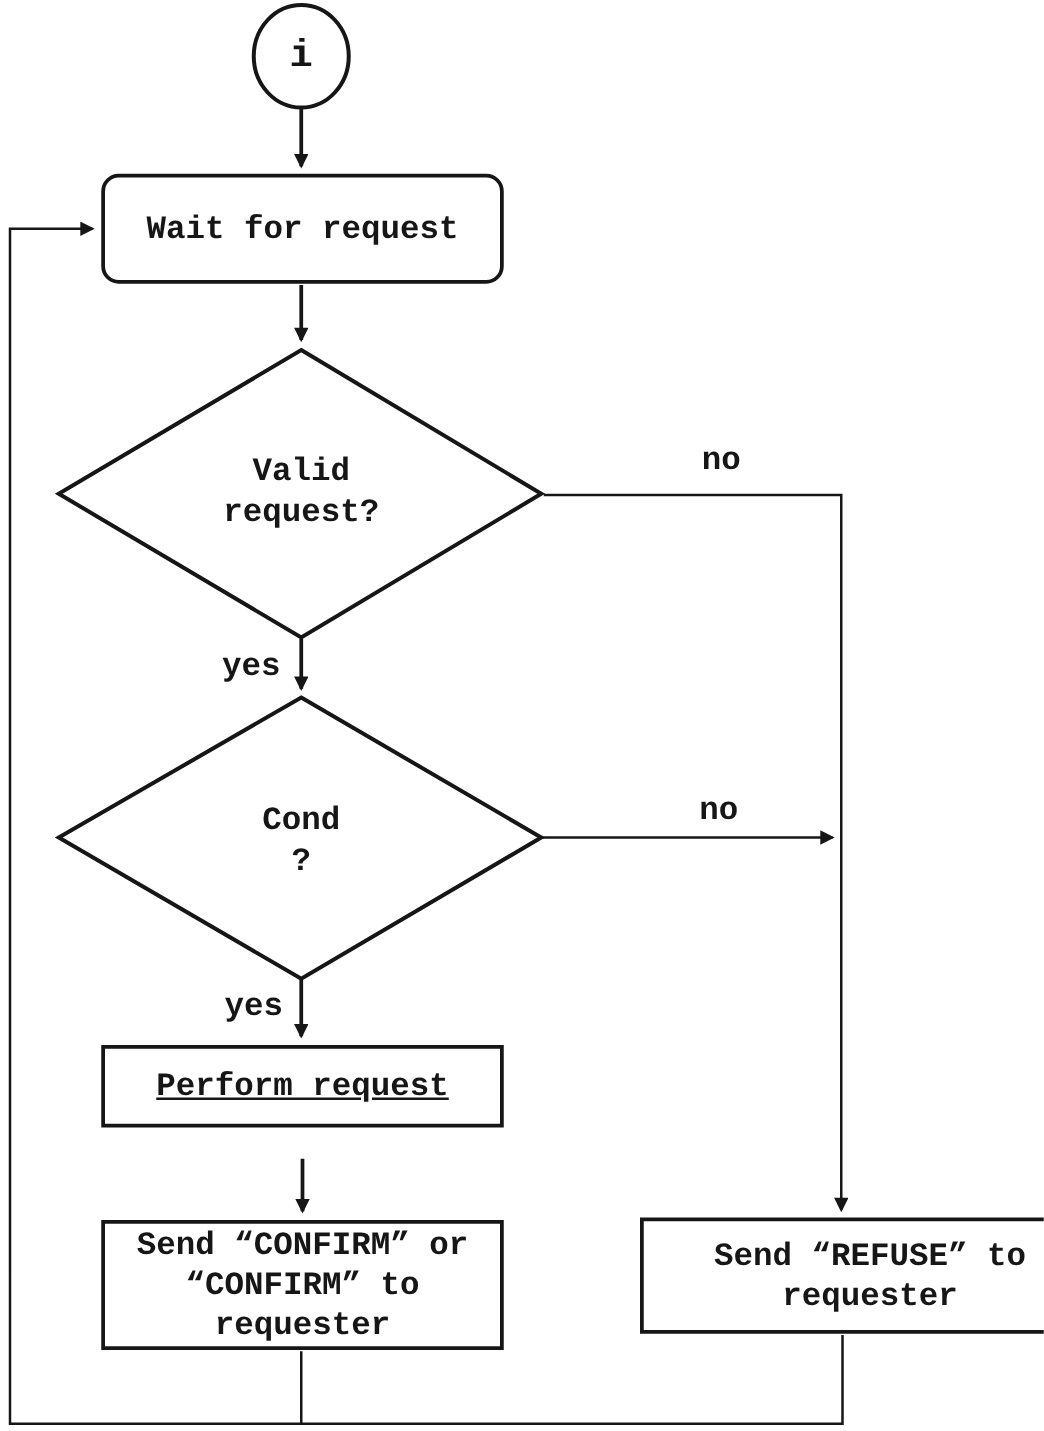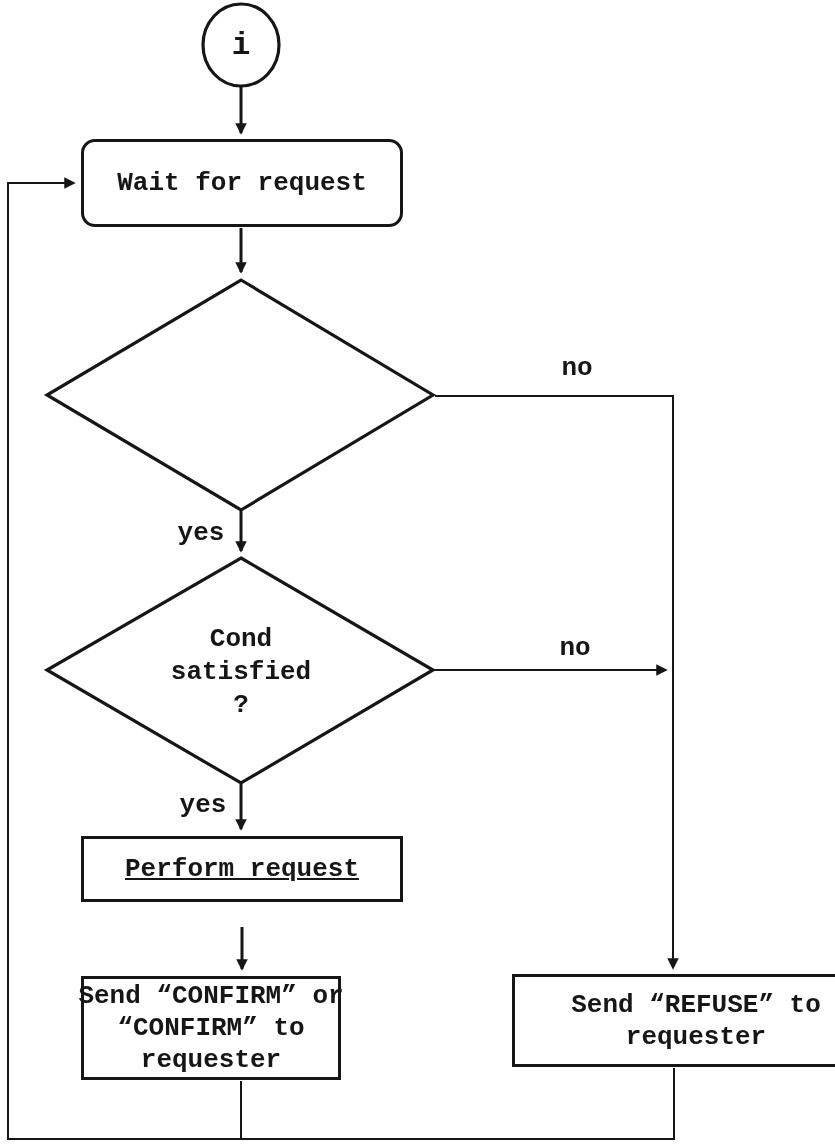--- a/index.html
+++ b/index.html
@@ -98,38 +98,41 @@
 
     <ellipse class="shape-stroke" cx="241" cy="45" rx="38" ry="41"></ellipse>
   </svg>
 
   <div class="float-label start-text" style="left:203px; top:4px; width:76px; height:82px;">i</div>
 
   <div class="box" style="left:81px; top:139px; width:322px; height:88px;border-radius:14px;">
     <span>Wait for request</span>
   </div>
 
+  <div class="float-label" style="left:121px; top:361px; width:240px; height:66px; flex-direction:column;">
+    <span>Valid</span>
+    <span>request?</span>
+  </div>
 
   <div class="float-label" style="left:537px; top:353px; width:80px; height:30px;">no</div>
   <div class="float-label" style="left:161px; top:518px; width:80px; height:30px;">yes</div>
 
   <div class="float-label" style="left:121px; top:623px; width:240px; height:99px; flex-direction:column;justify-content:center;">
     <span>Cond</span>
-    <span>satisfied</span>
     <span>?</span>
   </div>
 
   <div class="float-label" style="left:535px; top:633px; width:80px; height:30px;">no</div>
   <div class="float-label" style="left:163px; top:790px; width:80px; height:30px;">yes</div>
 
   <div class="box" style="left:81px; top:836px; width:322px; height:66px;text-decoration:underline;">
     <span>Perform request</span>
   </div>
 
-  <div class="box" style="left:81px; top:976px; width:260px; height:104px;">
+  <div class="box" style="left:81px; top:976px; width:322px; height:104px;">
     <span>Send “CONFIRM” or</span>
     <span>“CONFIRM” to</span>
     <span>requester</span>
   </div>
 
   <div class="box" style="left:512px; top:974px; width:368px; height:93px;">
     <span>Send “REFUSE” to</span>
     <span>requester</span>
   </div>
 

